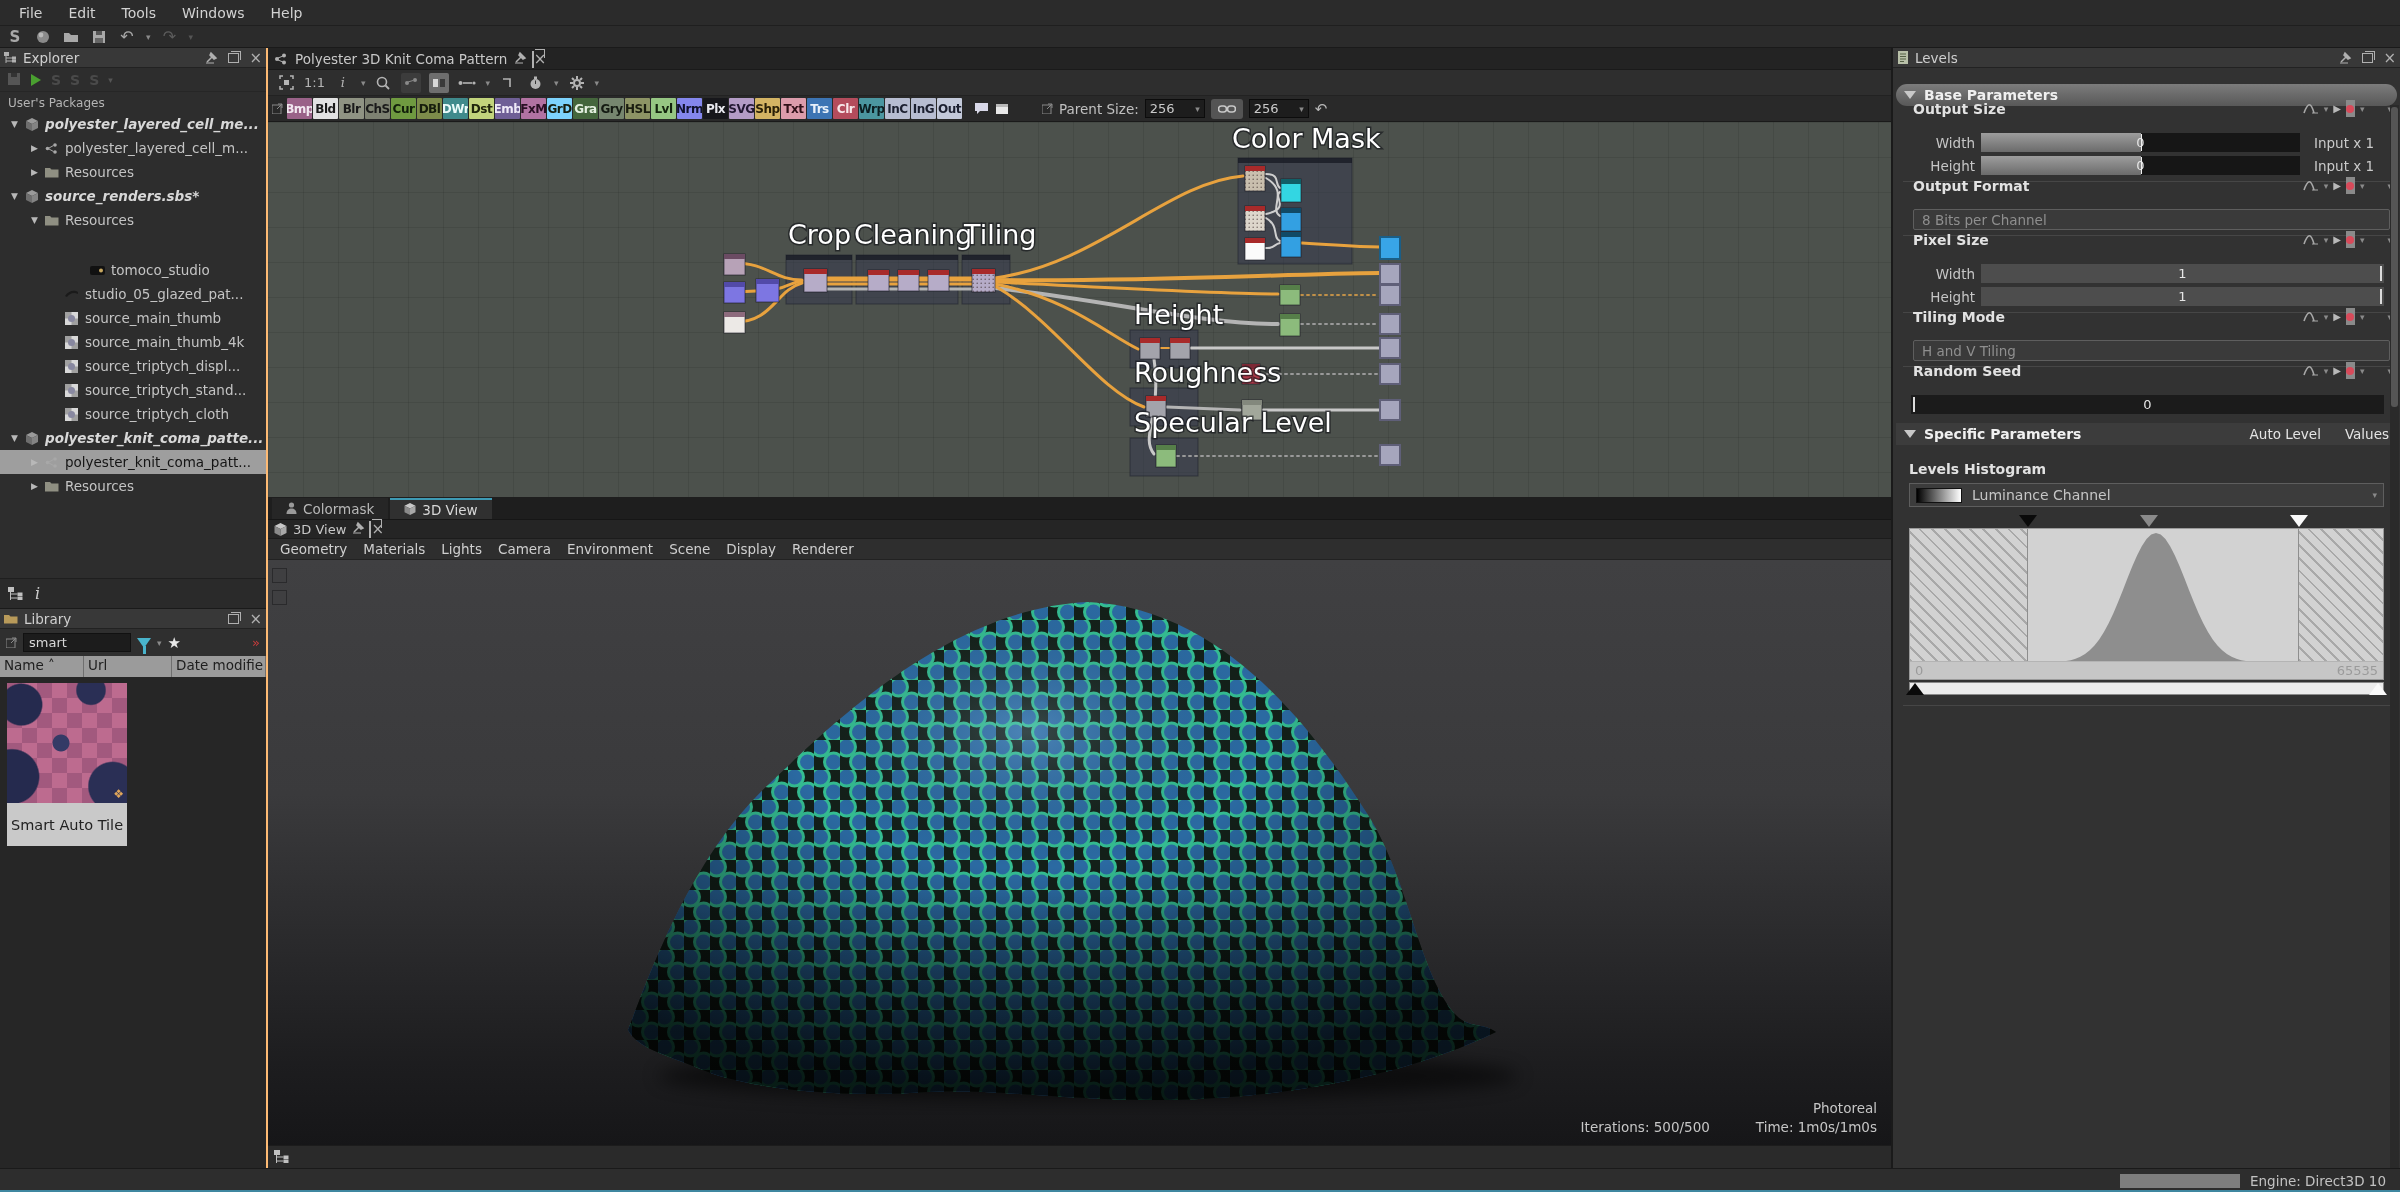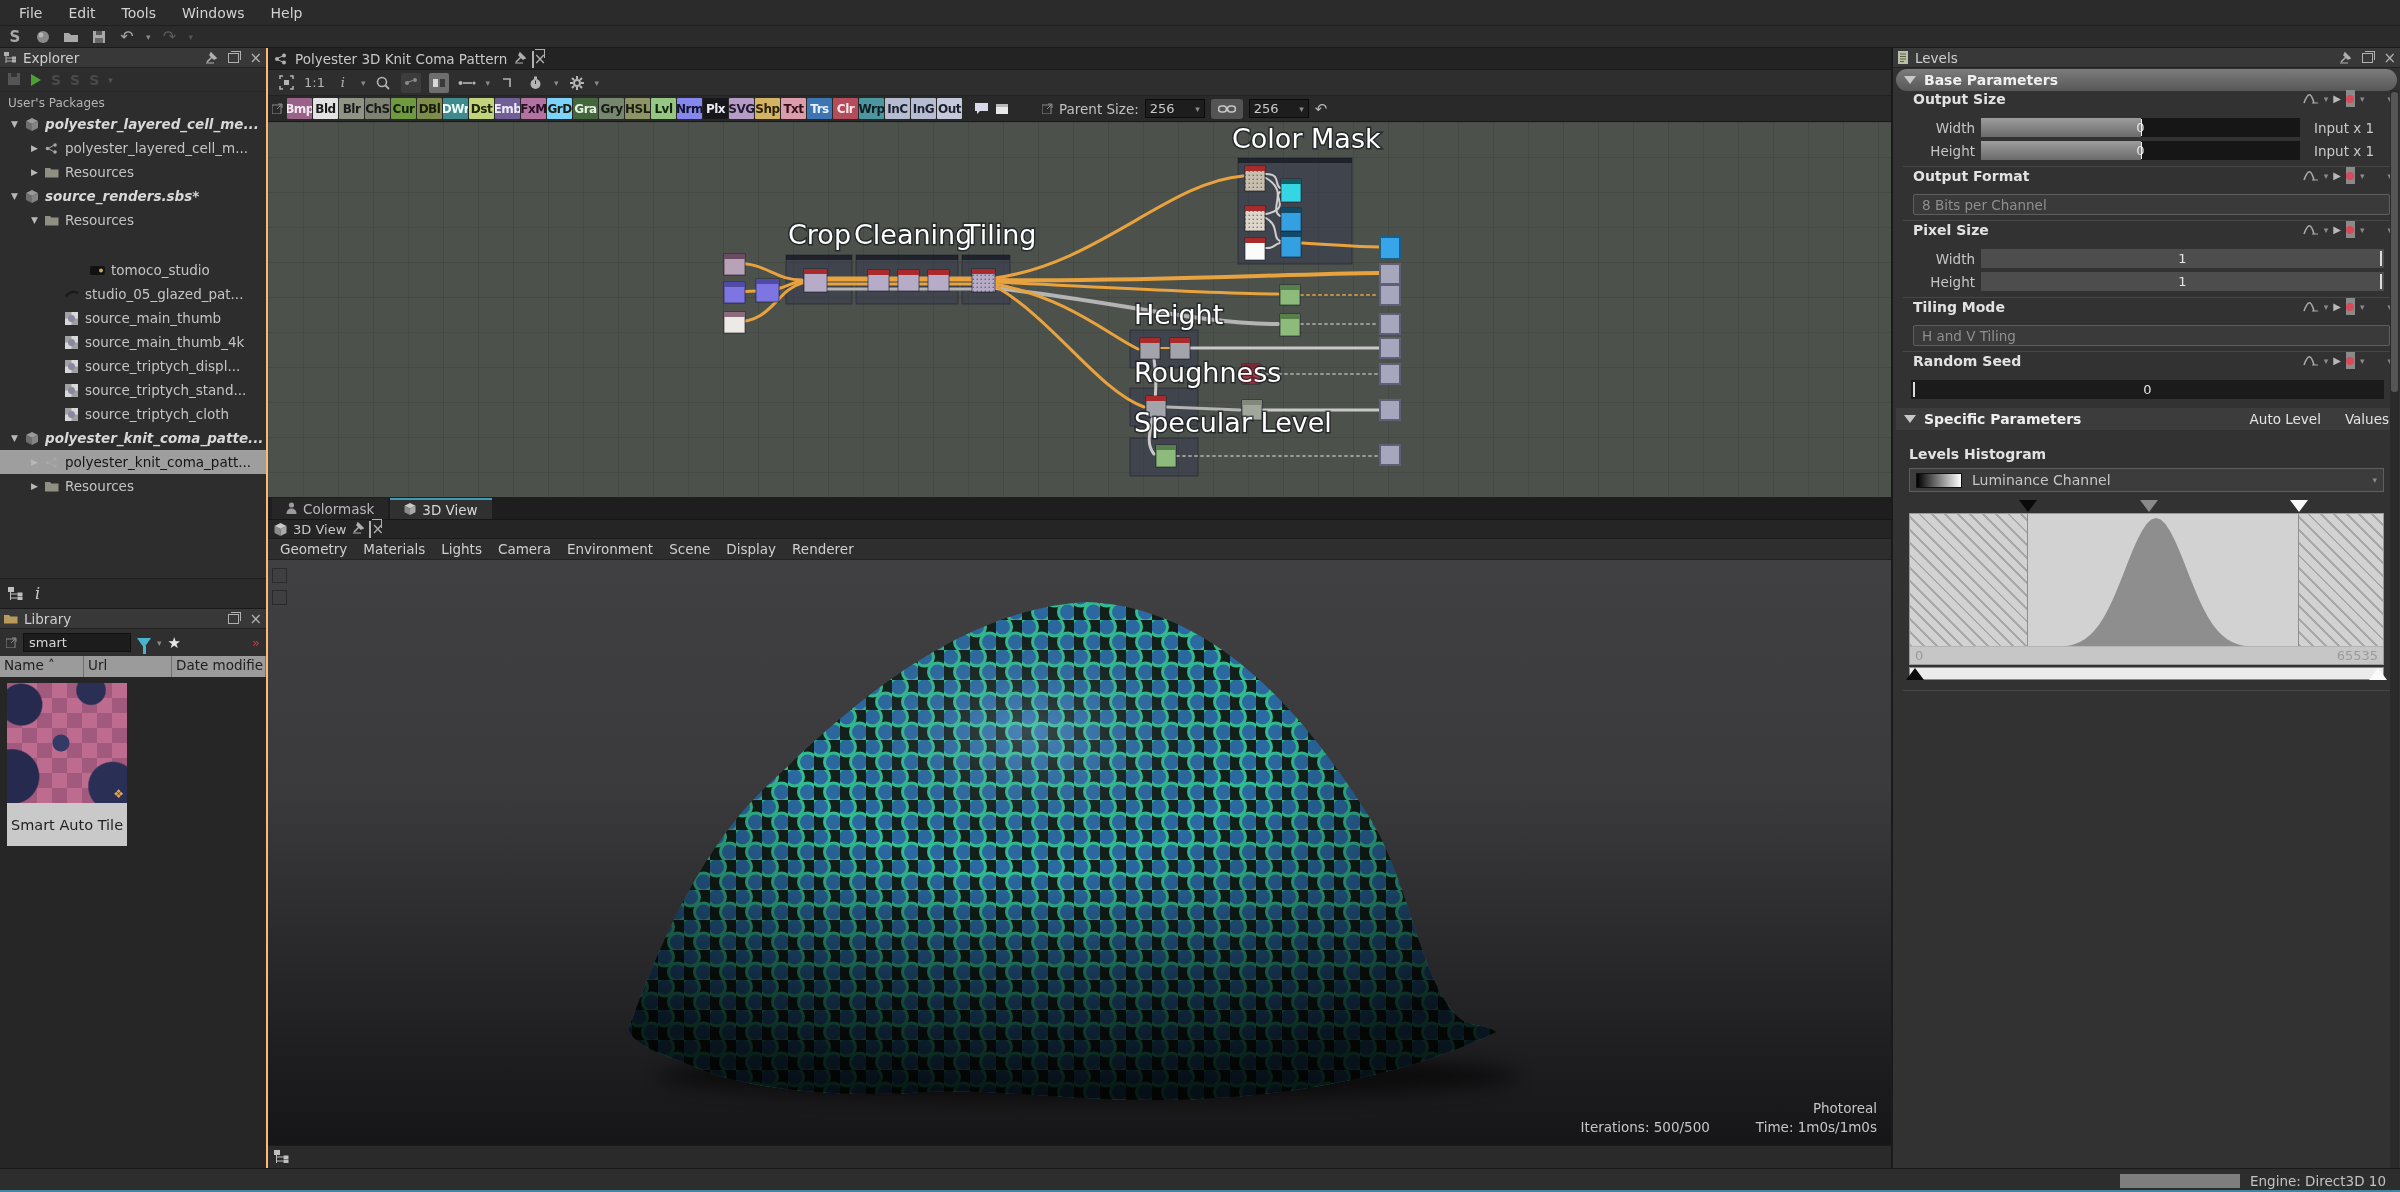--- a/index.html
+++ b/index.html
@@ -88,27 +88,27 @@
 
   #viewport { flex:1; position:relative; overflow:hidden;
     background:linear-gradient(#404042 0%, #3a3a3c 40%, #2c2c2e 62%, #1d1d1f 86%, #161618 100%); }
   #vp-stats { position:absolute; right:14px; bottom:8px; text-align:right; color:#c6c6c6; font-size:13.5px; line-height:19px; }
   #vp-stats .l2 { display:flex; gap:46px; }
   .vp-mini { position:absolute; left:4px; width:15px; height:15px; background:#3f3f41; border:1px solid #2a2a2c; }
 
   #view3d-foot { height:23px; background:#2a2a2a; border-top:1px solid #1c1c1c; display:flex; align-items:center; padding-left:6px; }
 
   
-  #rightcol { width:531px; background:#323232; display:flex; flex-direction:column; position:relative; }
+  #rightcol { width:531px; background:#323232; display:flex; flex-direction:column; position:relative;gap:15px; }
   #levels-body { flex:1; padding:0 2px; position:relative; }
   .sechead { height:22px; display:flex; align-items:center; gap:8px; padding:0 8px; font-weight:bold; color:#f0f0f0; font-size:14px; }
   .sechead.light { background:linear-gradient(#7c7c7c,#585858); margin:1px 1px 4px 1px;border-radius:11px; }
   .sechead.dark  { background:#3c3c3c; margin:8px 1px 6px 1px; }
   .sec-arrow { width:0; height:0; border-left:6px solid transparent; border-right:6px solid transparent; border-top:8px solid #c8c8c8; }
-  .prm-label-row { height:22px; display:flex; align-items:center; padding:0 6px 15px 18px; }
+  .prm-label-row { height:22px; display:flex; align-items:flex-end; padding:0 6px 15px 18px; }
   .prm-label { font-weight:bold; color:#e2e2e2; font-size:14px; }
   .icluster { margin-left:auto; display:flex; align-items:center; gap:5px; }
   .icluster .bar { width:9px; height:17px; background:#8a8a8a; display:flex; align-items:center; justify-content:center; }
   .icluster .dot { width:8px; height:8px; border-radius:50%; background:#d84a5a; }
   .icluster .far { margin-left:18px; }
   .subrow { height:21px; display:flex; align-items:center; gap:6px; padding:0 6px 0 18px; margin-bottom:2px; }
   .sublabel { width:62px; text-align:right; color:#c6c6c6; font-size:13.5px; }
   .fld { flex:1; height:19px; position:relative; display:flex; align-items:center; justify-content:center; font-size:13px; color:#e6e6e6; }
   .fld-half { background:#161616; }
   .fld-half:before { content:""; position:absolute; left:0; top:0; bottom:0; width:50%; background:linear-gradient(#9d9d9d,#6b6b6b); }

